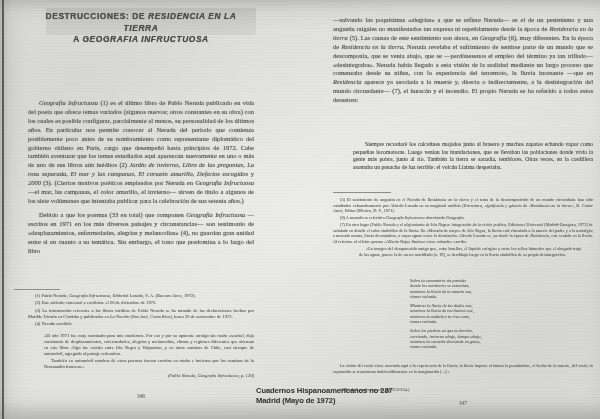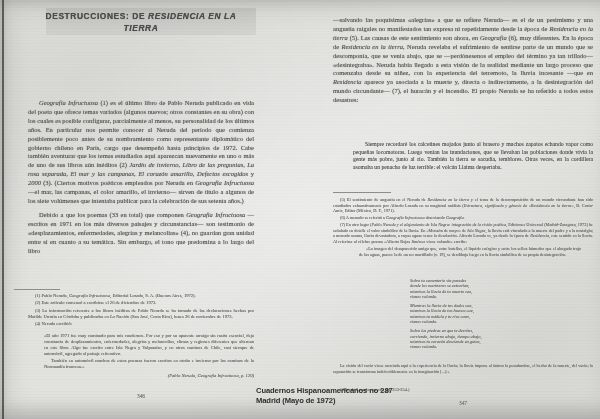--- a/index.html
+++ b/index.html
@@ -71,20 +71,21 @@
 </head>
 <body>
 
 <div class="scan">
   <div class="abs edge-line"></div>
 
   <div class="abs page page-left texty">
     <div class="abs title-band"></div>
     <h1 class="abs title">
       <span><span>DESTRUCCIONES: DE </span><i>RESIDENCIA EN LA TIERRA</i></span><br>
+      <span><span>A </span><i>GEOGRAFIA INFRUCTUOSA</i></span>
     </h1>
 
     <div class="abs text-col-left">
       <p class="body p-indent"><i>Geografía Infructuosa</i><span> (1) es el último libro de Pablo Neruda publicado en vida del poeta que ofrece temas variados (algunos nuevos; otros constantes en su obra) con los cuales es posible configurar, parcialmente al menos, su personalidad de los últimos años. En particular nos permite conocer al Neruda del período que comienza posiblemente poco antes de su nombramiento como representante diplomático del gobierno chileno en París, cargo que desempeñó hasta principios de 1972. Cabe también aventurar que los temas estudiados aquí aparezcan nuevamente en uno o más de uno de sus libros aún inéditos (2) </span><i>Jardín de invierno, Libro de las preguntas, La rosa separada, El mar y las campanas, El corazón amarillo, Defectos escogidos</i><span> y </span><i>2000</i><span> (3). (Ciertos motivos poéticos empleados por Neruda en </span><i>Geografía Infructuosa</i><span> —el mar, las campanas, el color amarillo, el invierno— sirven de título a algunos de los siete volúmenes que intentaba publicar para la celebración de sus setenta años.)</span></p>
       <p class="body p-indent"><span>Debido a que los poemas (33 en total) que componen </span><i>Geografía Infructuosa</i><span> —escritos en 1971 en los más diversos paisajes y circunstancias— son testimonio de «desplazamientos, enfermedades, alegrías y melancolías» (4), no guardan gran unidad entre sí en cuanto a su temática. Sin embargo, el tono que predomina a lo largo del libro</span></p>
     </div>
 
     <div class="abs fn-rule fn-rule-left"></div>
     <div class="abs footnotes fns-left">
       <p><span>(1) Pablo Neruda, </span><i>Geografía Infructuosa</i><span>, Editorial Losada, S. A. (Buenos Aires, 1972).</span></p>

